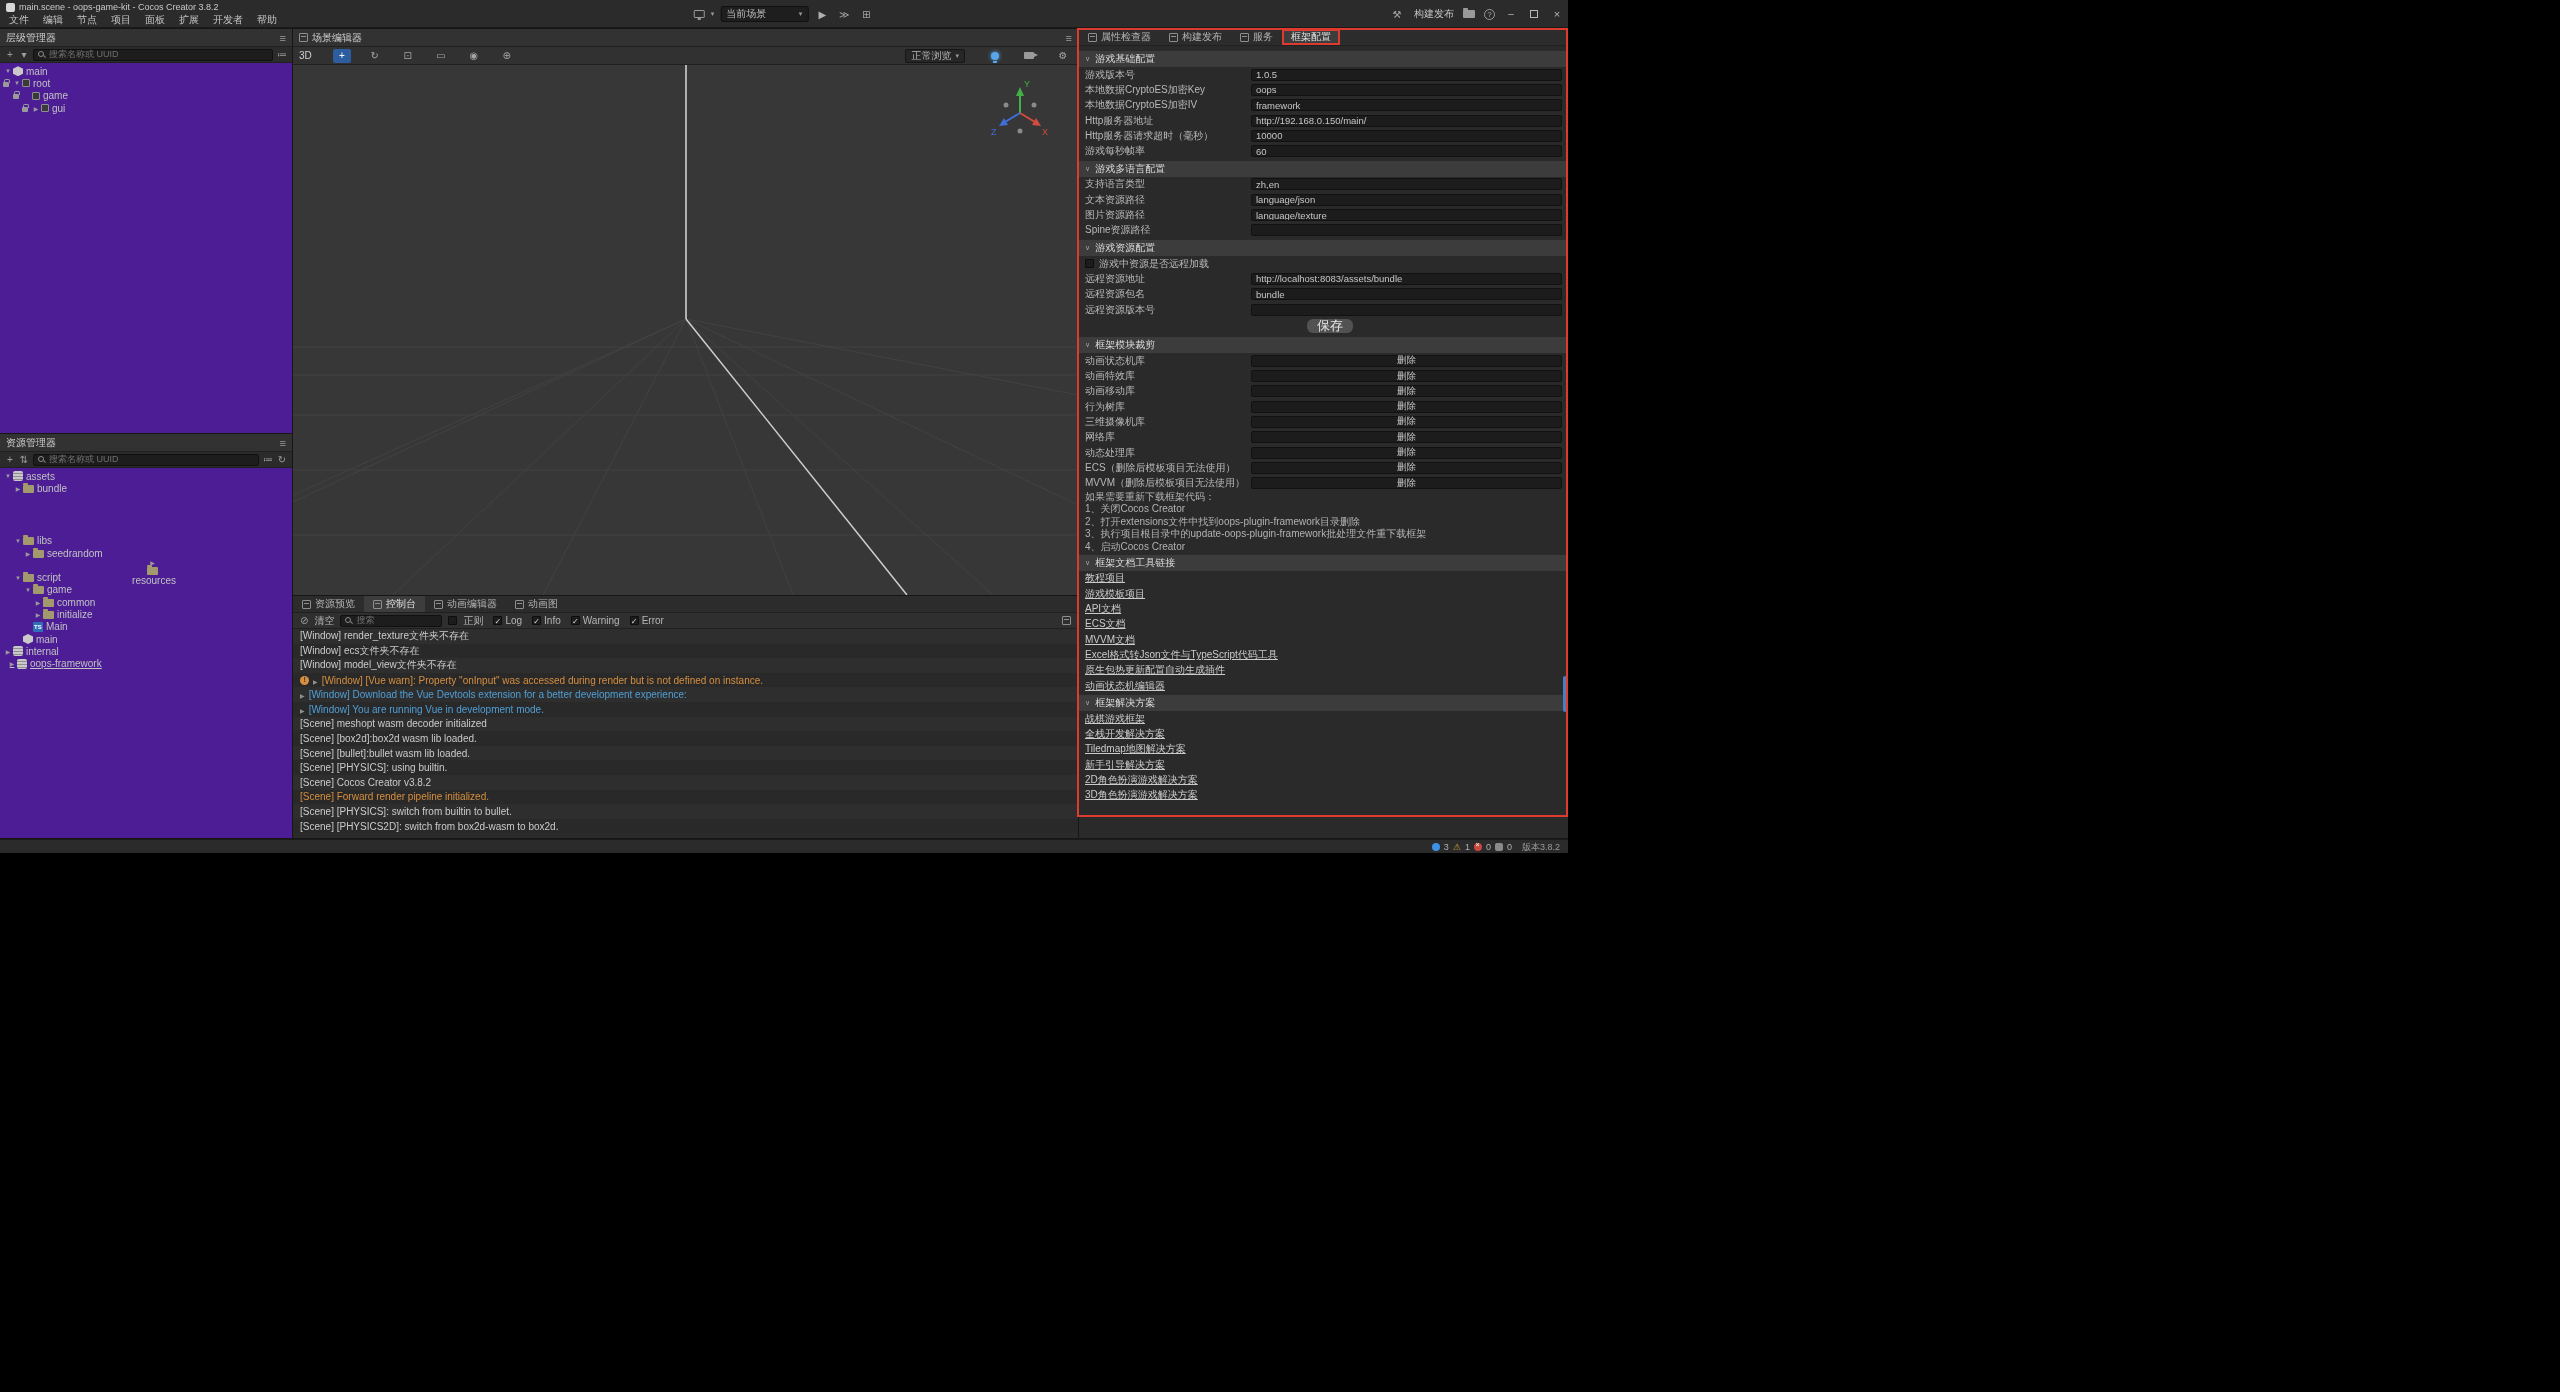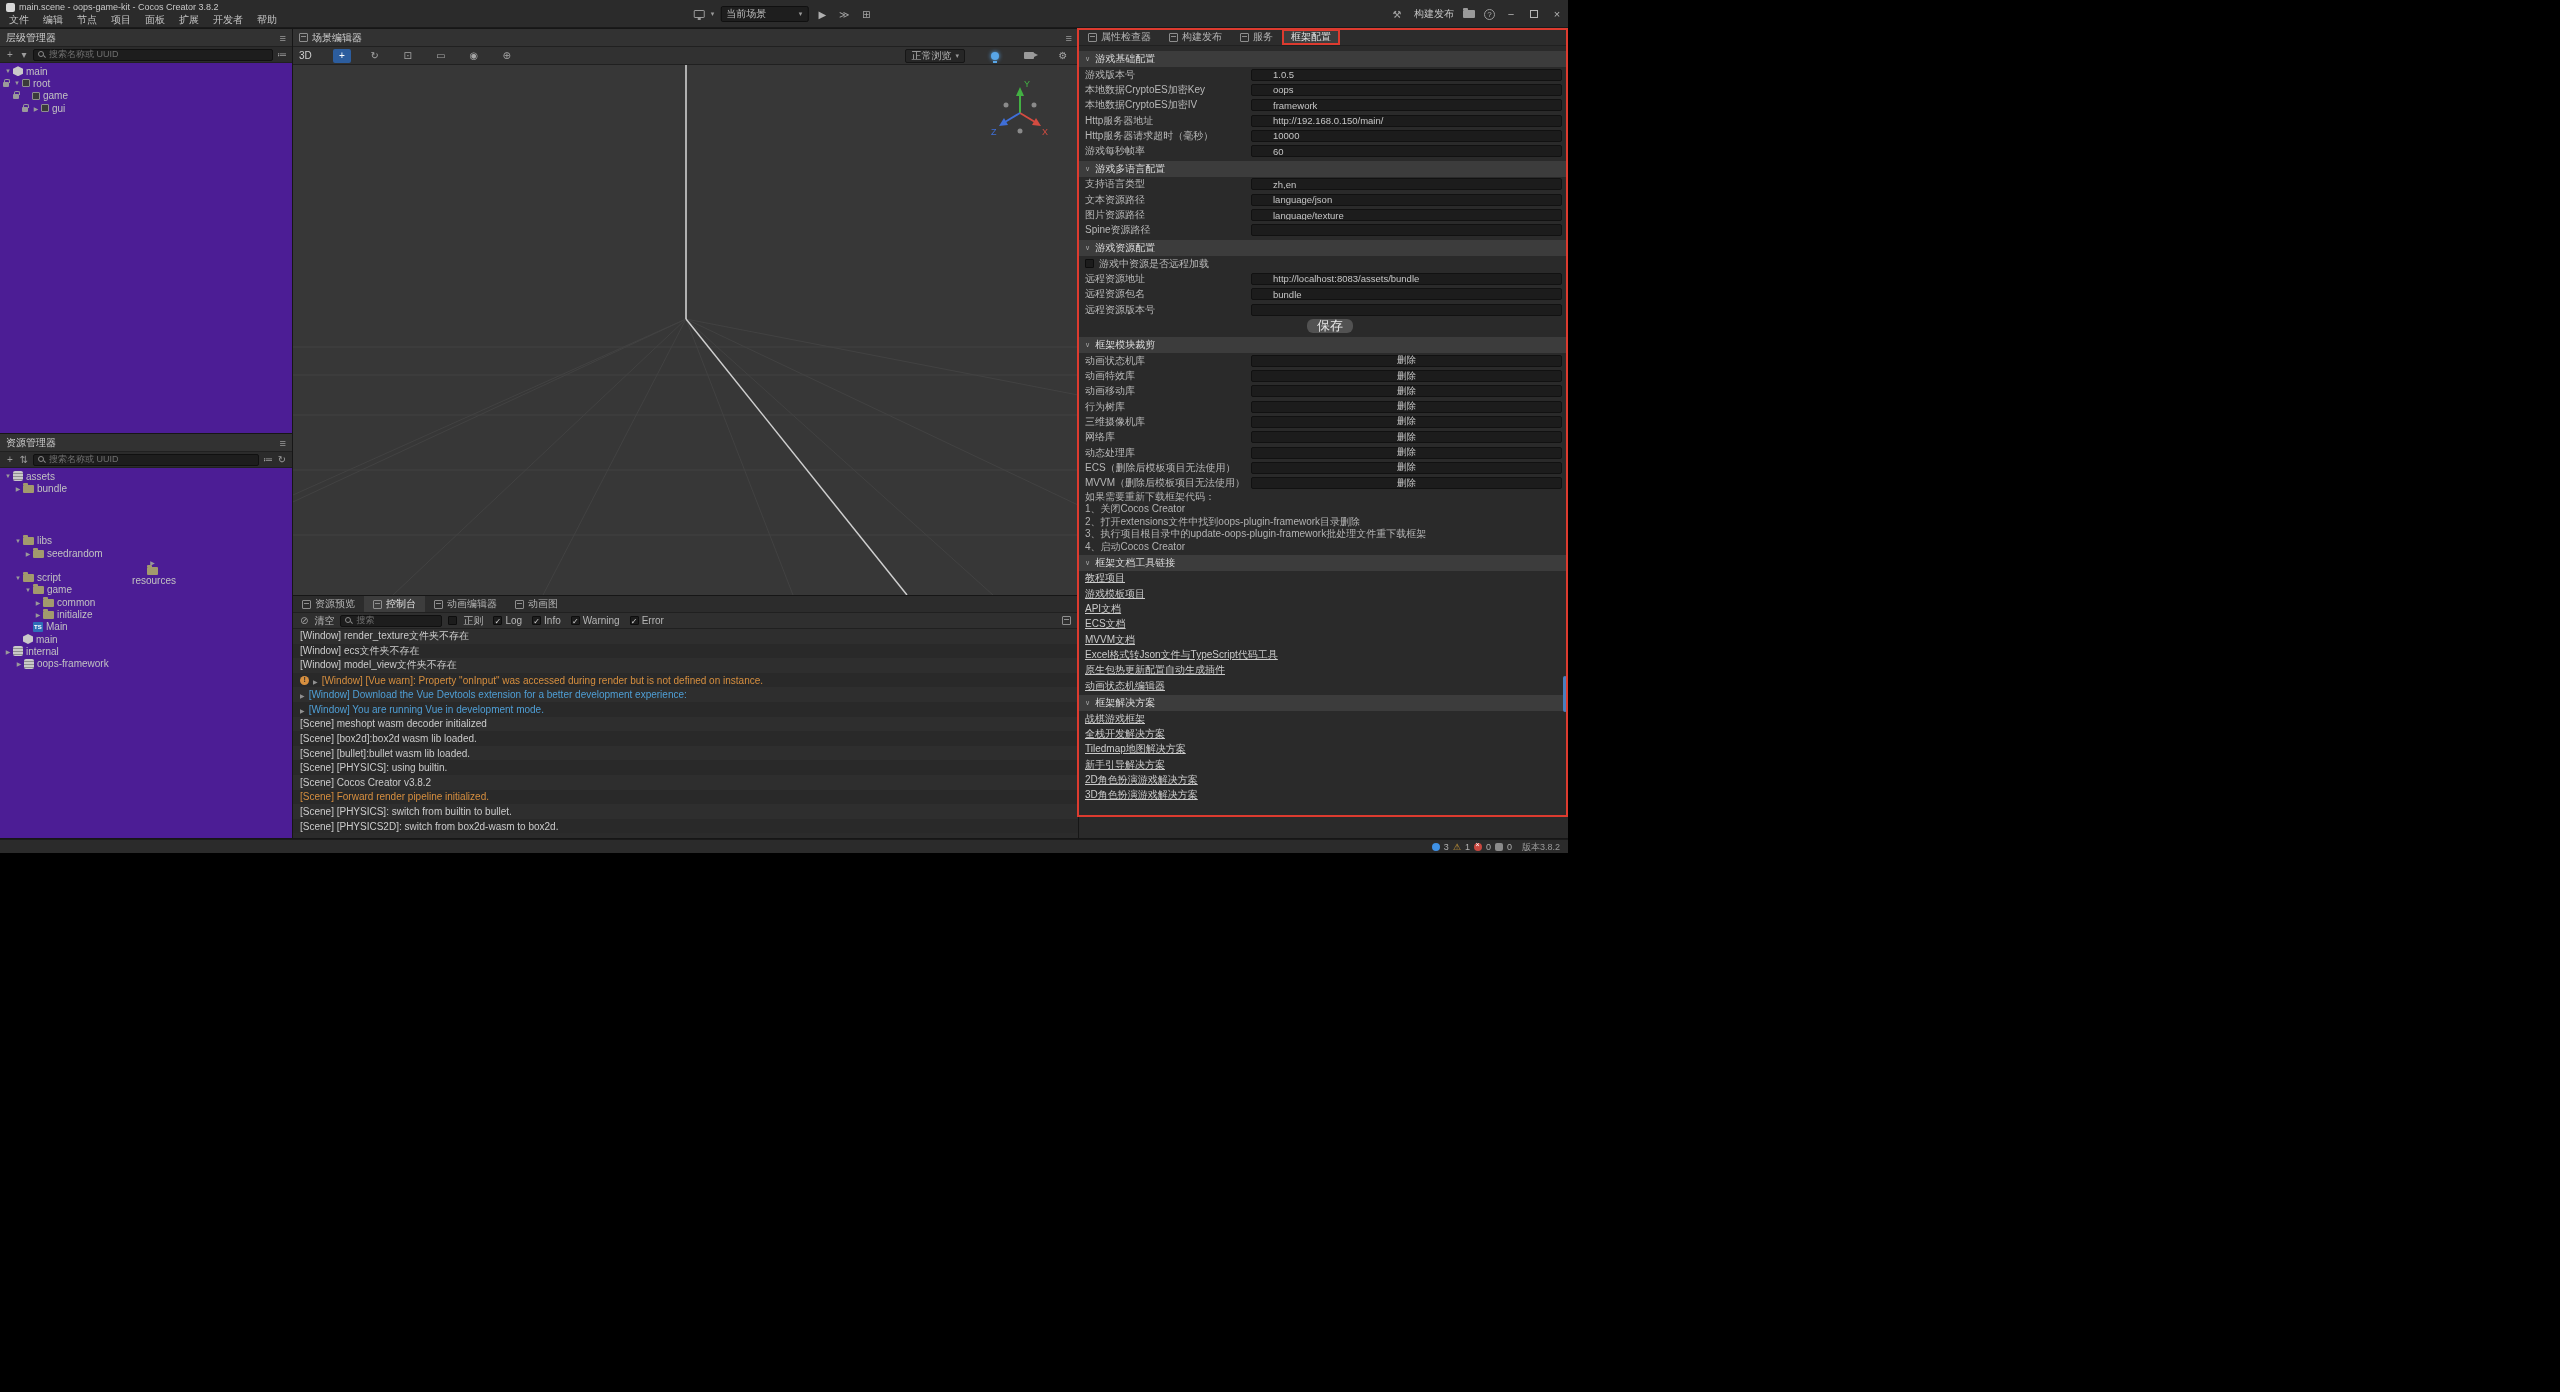--- a/index.html
+++ b/index.html
@@ -108,21 +108,21 @@
   #assets{left:0;top:434px;width:292px;height:404px}
 
   
   #inspector{left:1079px;top:29px;width:489px;height:809px;background:#2a2a2a}
   .insp-body{padding-top:3px}
   .sec-header{display:flex;align-items:center;gap:5px;height:16px;margin-top:2px;padding:0 6px;background:#3c3c3c;color:#dcdcdc;font-size:10px}
   .sec-caret{font-size:7px;color:#a5a5a5}
   .prop-row{height:15.3px;display:flex;align-items:center;padding:0 6px;font-size:10px;color:#b8b8b8}
   .prop-label{width:166px;flex:none;white-space:nowrap;overflow:hidden}
   .prop-input{flex:1;height:12px;background:#1c1c1c;border:1px solid #111;border-radius:2px;color:#c6c6c6;
-    font-size:9.5px;padding:0 21px;font-family:"Liberation Sans","DejaVu Sans",sans-serif;outline:none}
+    font-size:9.5px;padding:0 4px;font-family:"Liberation Sans","DejaVu Sans",sans-serif;outline:none}
   .del-btn{flex:1;height:12px;background:#1c1c1c;border:1px solid #111;border-radius:2px;color:#c4c4c4;font-size:9.5px;
     display:flex;align-items:center;justify-content:center}
   .chk-row{gap:5px}
   .chk-label{color:#b8b8b8}
   .save-row{height:18px;display:flex;align-items:center}
   .save-btn{margin-left:228px;width:46px;height:14px;background:#525252;border-radius:6px;color:#e6e6e6;
     display:flex;align-items:center;justify-content:center;font-size:13px}
   .note-row{height:12.4px;display:flex;align-items:center;padding:0 6px;font-size:10px;color:#b2b2b2;white-space:nowrap}
   .link-row{height:15.3px;display:flex;align-items:center;padding:0 6px;font-size:10px;color:#cbcbcb;text-decoration:underline;white-space:nowrap;cursor:pointer}
   .insp-scrollthumb{position:absolute;right:1px;top:647px;width:4px;height:36px;background:#4a7fbf;border-radius:2px}
@@ -314,21 +314,21 @@
           <span class="icon scene"></span>
           <span class="label">main</span>
         </div>
 
         <div class="tree-row" style="padding-left: 3px;">
           <span class="arrow">▶</span>
           <span class="icon db"></span>
           <span class="label">internal</span>
         </div>
 
-        <div class="tree-row" style="padding-left: 14px;">
+        <div class="tree-row" style="padding-left: 7px; text-decoration: underline;">
           <span class="arrow">▶</span>
           <span class="icon db"></span>
           <span class="label">oops-framework</span>
         </div>
       </div>
   </section>
 
   <section class="panel" id="scenepanel">
     <div class="panel-header">
       <span class="t-ico"></span>

